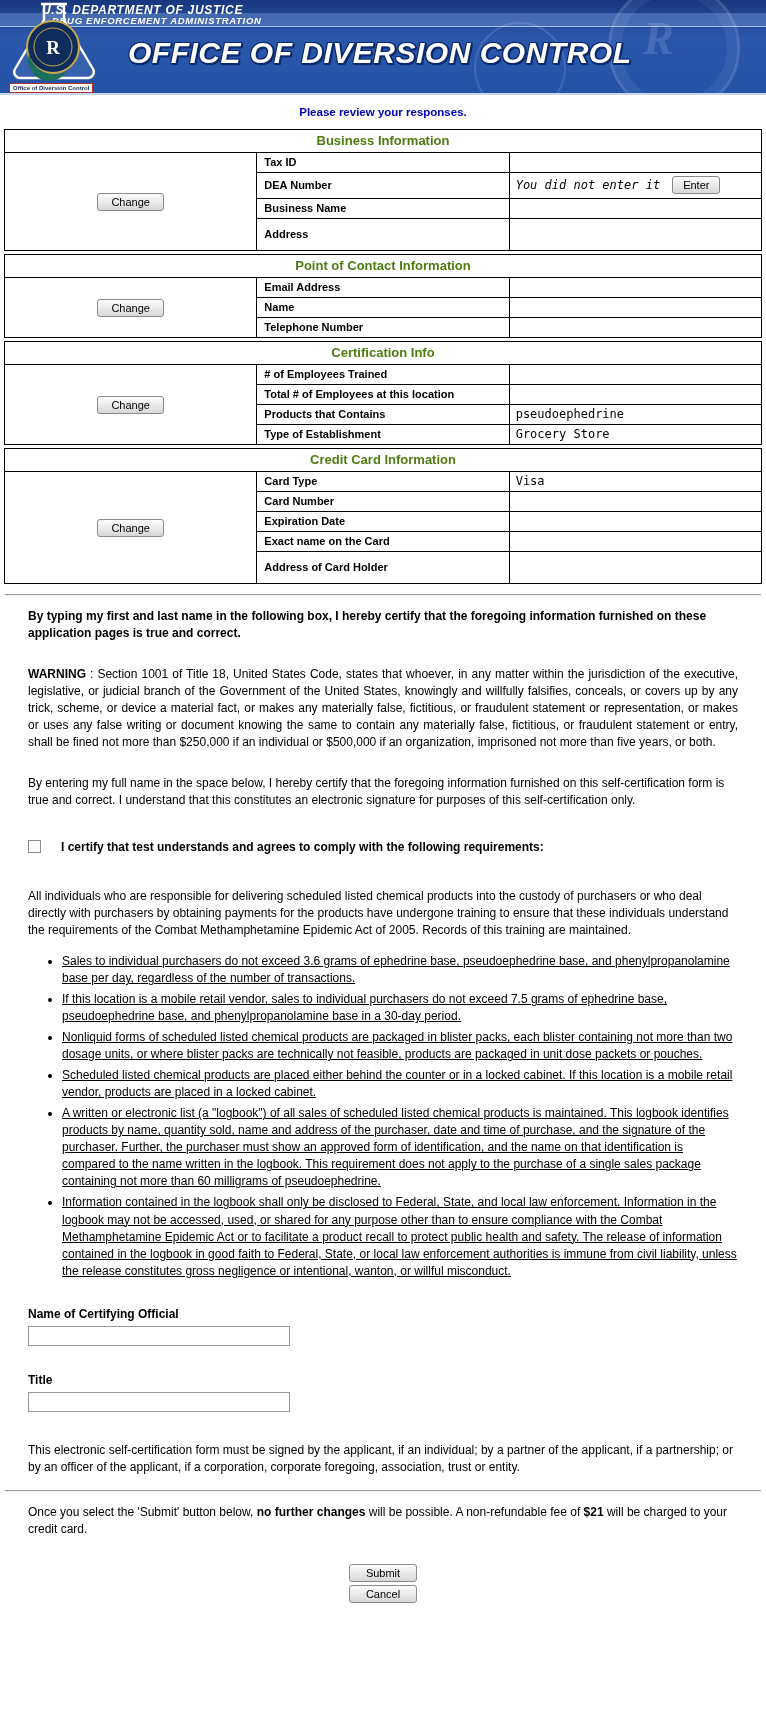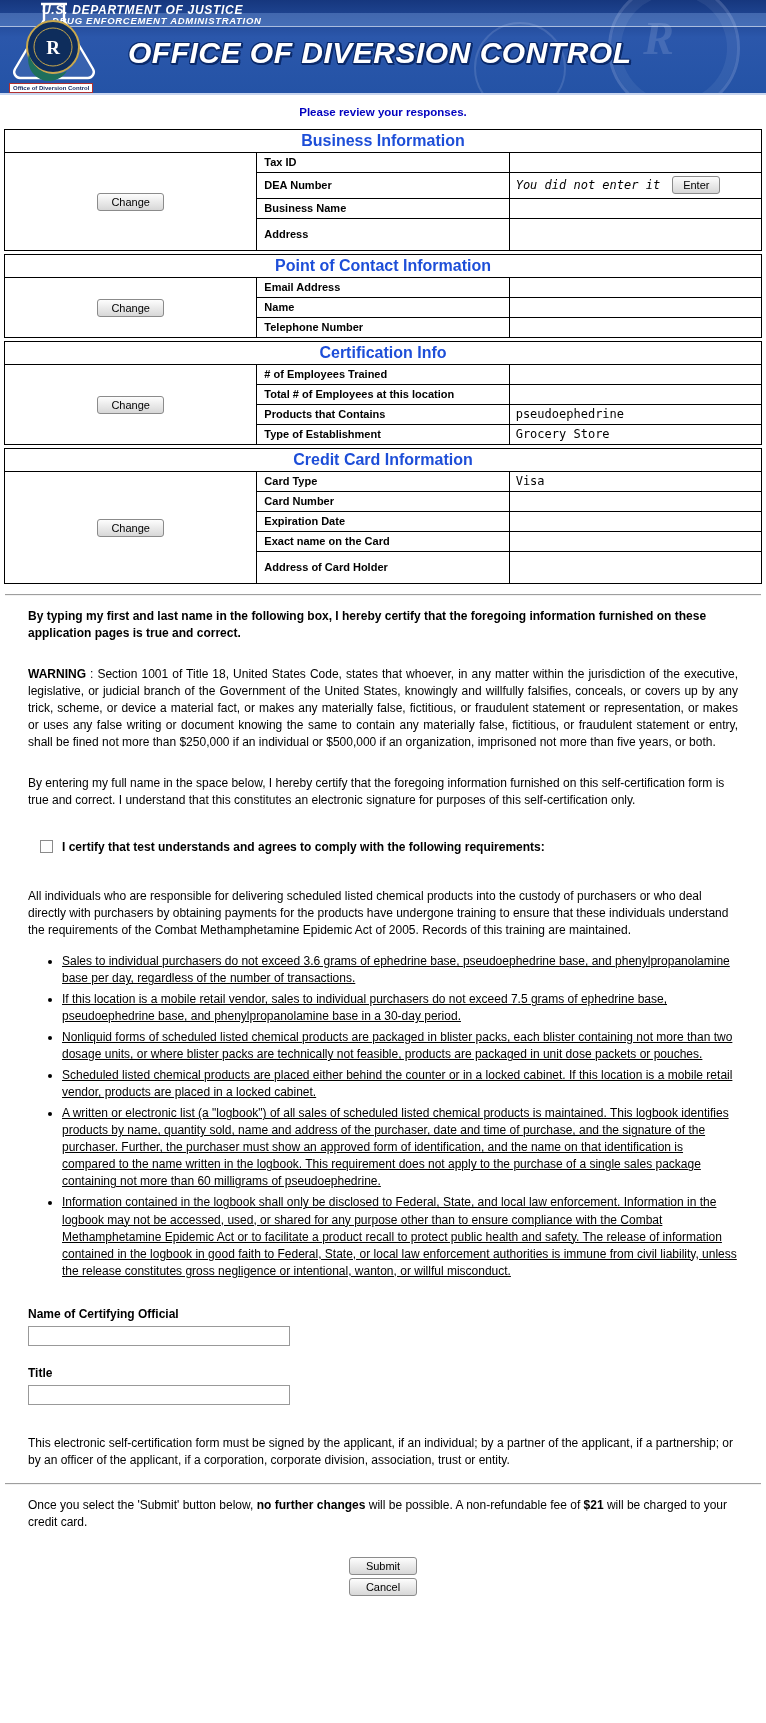--- a/index.html
+++ b/index.html
@@ -32,21 +32,21 @@
           border:1px solid #b03030; color:#10275e; font-size:6px; font-weight:bold;
           padding:1px 3px; white-space:nowrap; }
 
   
   .instructions { text-align:center; margin:9px 4px 8px; color:#0000bf;
                   font-weight:bold; font-size:11.5px; line-height:1.45; }
 
   
   .info-table { width:758px; margin:0 auto 3px; border-collapse:collapse; table-layout:fixed; }
   .info-table td { border:1px solid #000; vertical-align:middle; overflow:hidden; }
-  .sec-title { text-align:center; color:#1d4ed8; font-size:16px; font-weight:bold; height:23px; }
+  .sec-title { text-align:center; color:#4d7c0f; font-size:13px; font-weight:bold; height:23px; }
   .change-cell { width:133px; text-align:center; }
   .lbl { width:262px; font-size:11px; font-weight:bold; padding:2px 7px; }
   .val { font-family:"DejaVu Sans Mono","Liberation Mono",monospace; font-size:12px; padding:2px 6px;margin-left:20px; }
   tr.r { height:20px; }
   tr.rb { height:26px; }
   tr.tall { height:32px;padding-left:40px; }
   .val-flex { display:flex; align-items:center; gap:12px; }
   .italic-mono { font-style:italic; }
 
   
@@ -55,29 +55,29 @@
          border:1px solid #8b8b8b; border-radius:3px; padding:2px 13px; cursor:pointer; }
   .btn.small { padding:2px 10px;text-align:center; }
 
   
   hr.rule { border:none; border-top:1px solid #9e9e9e; border-bottom:1px solid #f2f2f2;
             margin:10px 5px; }
   .cert-area { padding:0 28px; font-size:12px; line-height:1.42; }
   .p-intro { font-weight:bold; margin:12px 0 0; }
   .p-warning { margin:24px 0 0; text-align:justify; }
   .p-esign { margin:24px 0 0; }
-  .checkbox-row { margin:30px 12px 0; display:flex; align-items:flex-start; gap:9px; }
+  .checkbox-row { margin:30px 0 0; display:flex; align-items:flex-start; gap:20px; }
   .checkbox-row input { appearance:none; -webkit-appearance:none; width:13px; height:13px;
         border:1px solid #8a8a8a; background:#fdfdfd; margin-top:1px; flex:0 0 auto; cursor:pointer; }
   .checkbox-row label { font-weight:bold; cursor:default; }
   .p-training { margin:32px 0 0; }
   ul.reqs { margin:14px 0 0; padding-left:34px;text-decoration:underline; }
   ul.reqs li { margin:4px 0; }
   .field-label { font-weight:bold; margin:26px 0 3px; }
-  .field-label.second { margin-top:19px; }
+  .field-label.second { margin-top:26px; }
   .text-input { width:262px; height:20px; border:1px solid #999; padding:1px 4px;
                 font-family:"Liberation Sans",sans-serif; font-size:12px; display:block; }
   .p-signer { margin:30px 0 14px; }
   .p-submitnote { margin:12px 0 0; }
   .actions { text-align:center; margin:26px 0 20px; }
   .actions .btn { display:block; margin:0 auto 3px; min-width:68px; }
 </style>
 </head>
 <body>
 
@@ -242,21 +242,21 @@
     <li>A written or electronic list (a "logbook") of all sales of scheduled listed chemical products is maintained. This logbook identifies products by name, quantity sold, name and address of the purchaser, date and time of purchase, and the signature of the purchaser. Further, the purchaser must show an approved form of identification, and the name on that identification is compared to the name written in the logbook. This requirement does not apply to the purchase of a single sales package containing not more than 60 milligrams of pseudoephedrine.</li>
     <li>Information contained in the logbook shall only be disclosed to Federal, State, and local law enforcement. Information in the logbook may not be accessed, used, or shared for any purpose other than to ensure compliance with the Combat Methamphetamine Epidemic Act or to facilitate a product recall to protect public health and safety. The release of information contained in the logbook in good faith to Federal, State, or local law enforcement authorities is immune from civil liability, unless the release constitutes gross negligence or intentional, wanton, or willful misconduct.</li>
   </ul>
 
   <div class="field-label">Name of Certifying Official</div>
   <input class="text-input" type="text" style="">
 
   <div class="field-label second">Title</div>
   <input class="text-input" type="text" style="">
 
-  <p class="p-signer">This electronic self-certification form must be signed by the applicant, if an individual; by a partner of the applicant, if a partnership; or by an officer of the applicant, if a corporation, corporate division, association, trust or entity.</p>
+  <p class="p-signer">This electronic self-certification form must be signed by the applicant, if an individual; by a partner of the applicant, if a partnership; or by an officer of the applicant, if a corporation, corporate foregoing, association, trust or entity.</p>
 </section>
 
 <hr class="rule">
 
 <section class="cert-area">
   <p class="p-submitnote"><span>Once you select the 'Submit' button below, </span><b>no further changes</b><span> will be possible. A non-refundable fee of </span><b>$21</b><span> will be charged to your credit card.</span></p>
 
   <div class="actions">
     <button class="btn">Submit</button>
     <button class="btn">Cancel</button>

